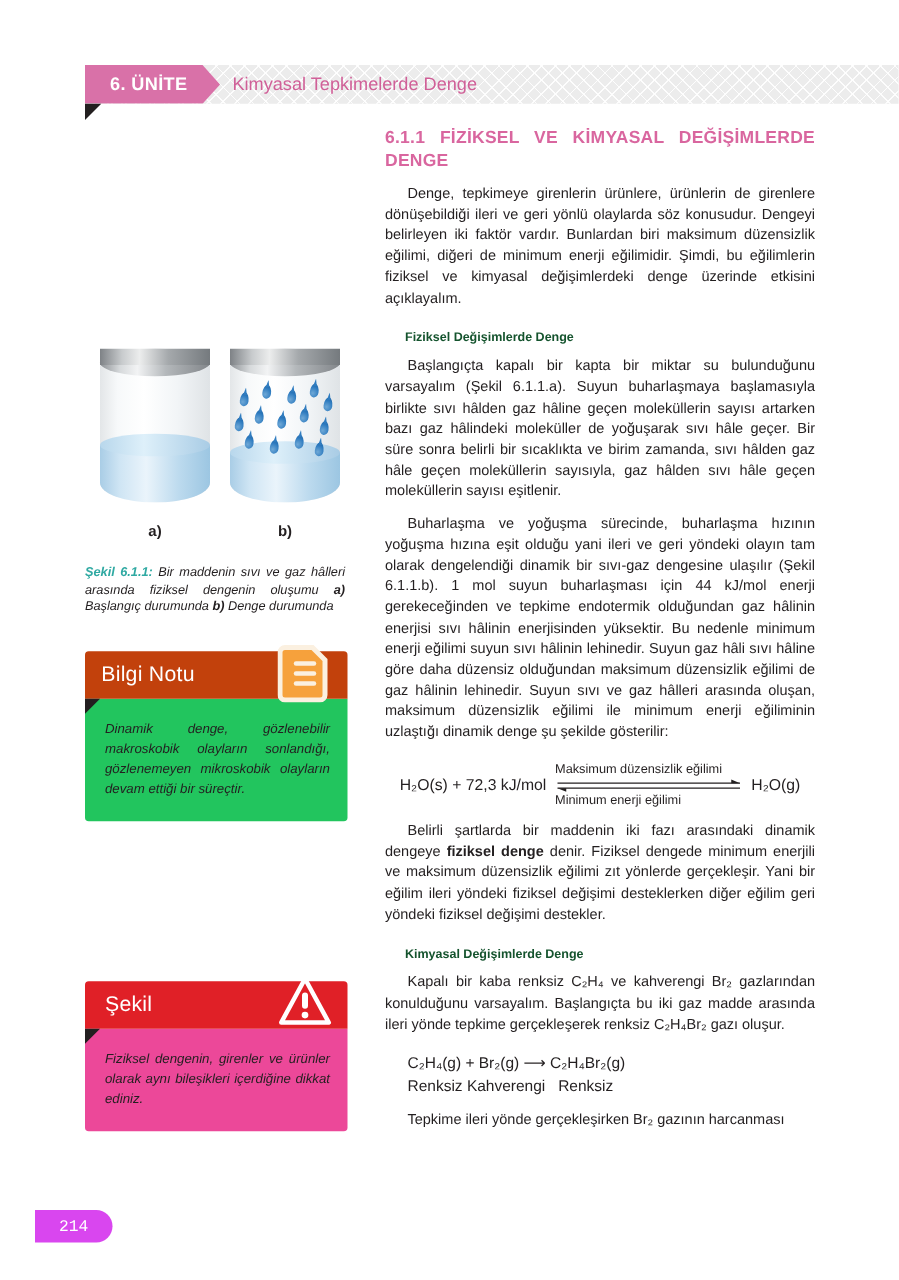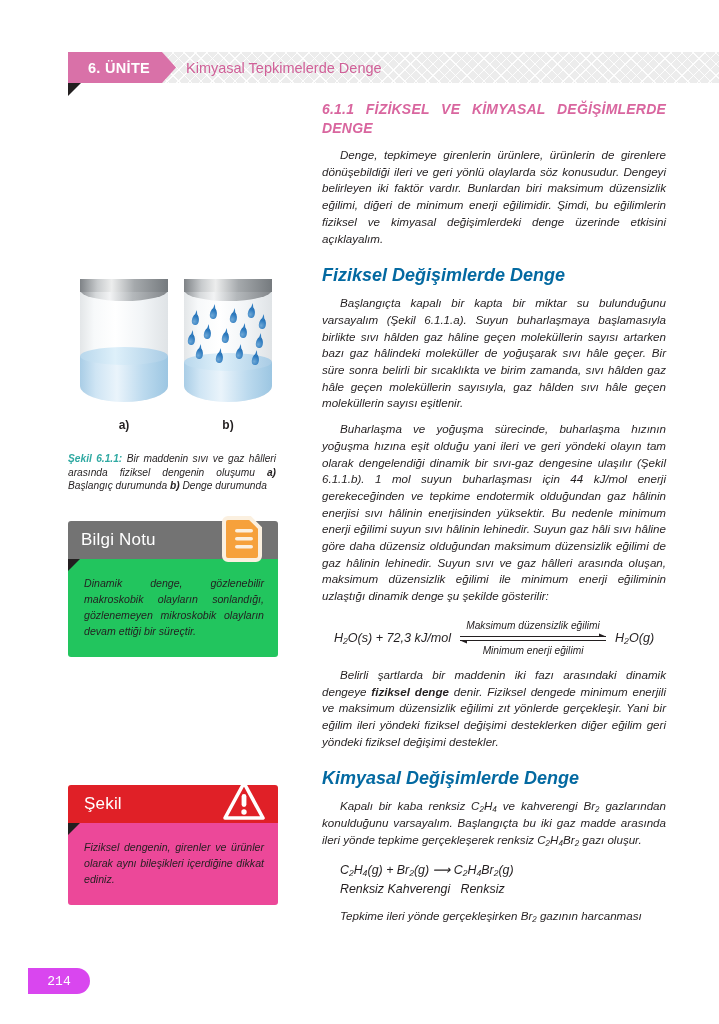--- a/index.html
+++ b/index.html
@@ -173,21 +173,21 @@
   
   .side-box { position: relative; width: 210px; }
   .side-box-head {
     position: relative;
     height: 38px;
     display: flex;
     align-items: center;
     padding-left: 16px;
     border-radius: 3px 3px 0 0;
   }
-  .side-box-head.info { background: #737373; padding-left: 13px; }
+  .side-box-head.info { background: #c2410c; padding-left: 13px; }
   .side-box-head.warn { background: #e02027; }
   .side-box-title {
     color: #ffffff;
     font-size: 17px;
     letter-spacing: .2px;
   }
   .side-box-fold {
     position: absolute;
     left: 0;
     top: 38px;
@@ -231,39 +231,38 @@
     align-items: center;
     justify-content: center;
     color: #ffffff;
     font-size: 13px;
     font-family: Liberation Mono, monospace;
   }
 
   
   .right-col {
     position: absolute;
-    left: 322px;
+    left: 308px;
     top: 100px;
     width: 344px;
-    font-style: italic;
   }
   h1.section-title {
     margin: 0;
     font-size: 14px;
     line-height: 19px;
     color: #d9669f;
     font-weight: bold;
     letter-spacing: .2px;
     text-align: justify;
     text-align-last: left;
   }
   h2.sub-title {
-    margin: 18px 0 0 0;
-    font-size: 18px;
-    color: #0369a1;
+    margin: 18px 0 0 16px;
+    font-size: 10px;
+    color: #14532d;
     font-weight: bold;
   }
   p.body {
     margin: 9px 0 0 0;
     font-size: 11.6px;
     line-height: 16.7px;
     color: #231f20;
     text-align: justify;
     text-indent: 18px;
   }
@@ -275,21 +274,20 @@
     display: flex;
     align-items: center;
     justify-content: center;
     font-size: 12.6px;
     color: #231f20;
   }
   .eq-term { white-space: nowrap; }
   .eq-arrow-group {
     display: flex;
     flex-direction: column;
-    align-items: center;
     margin: 0 7px;
   }
   .eq-arrow-label {
     font-size: 10.2px;
     line-height: 14px;
     white-space: nowrap;
   }
   .eq-arrows {
     position: relative;
     width: 150px;

